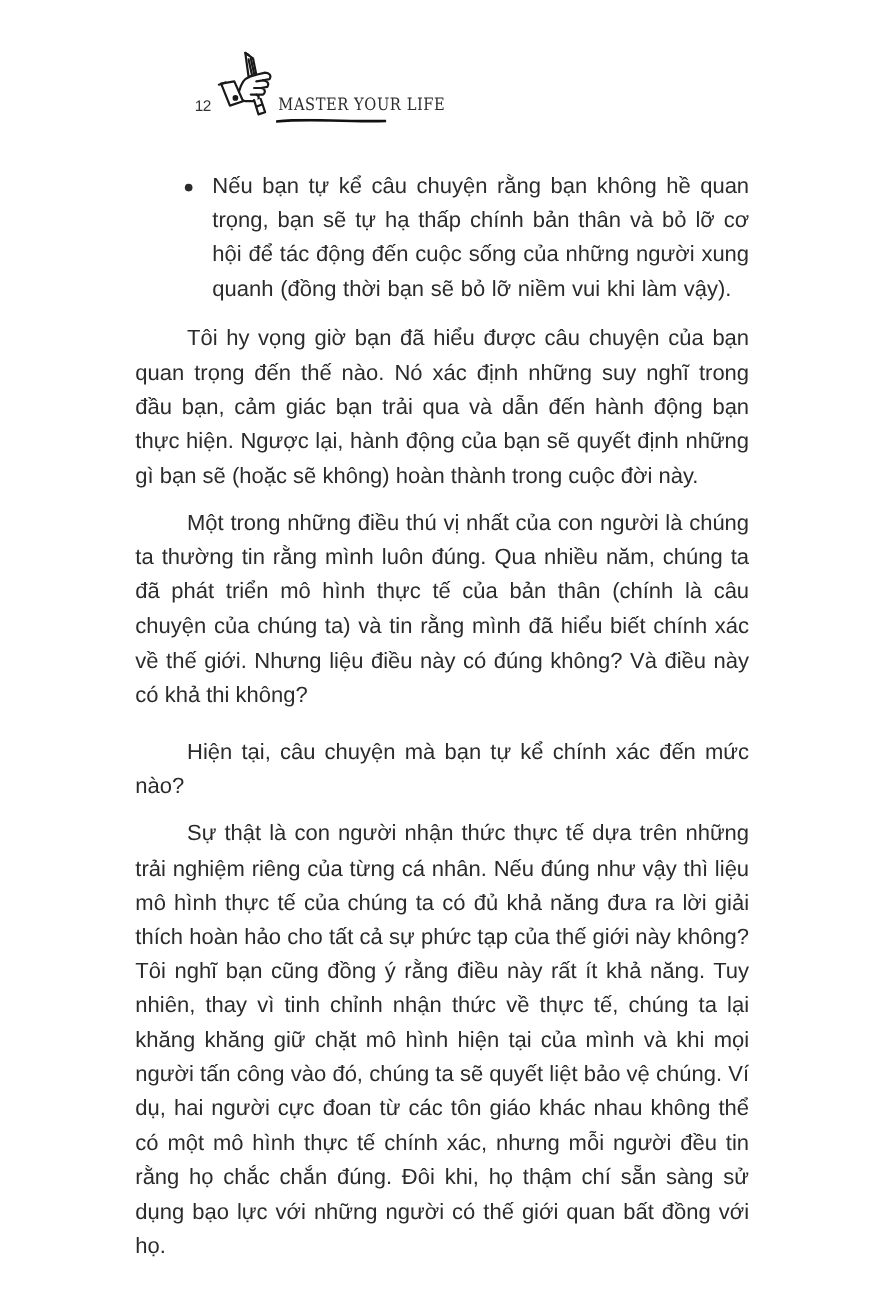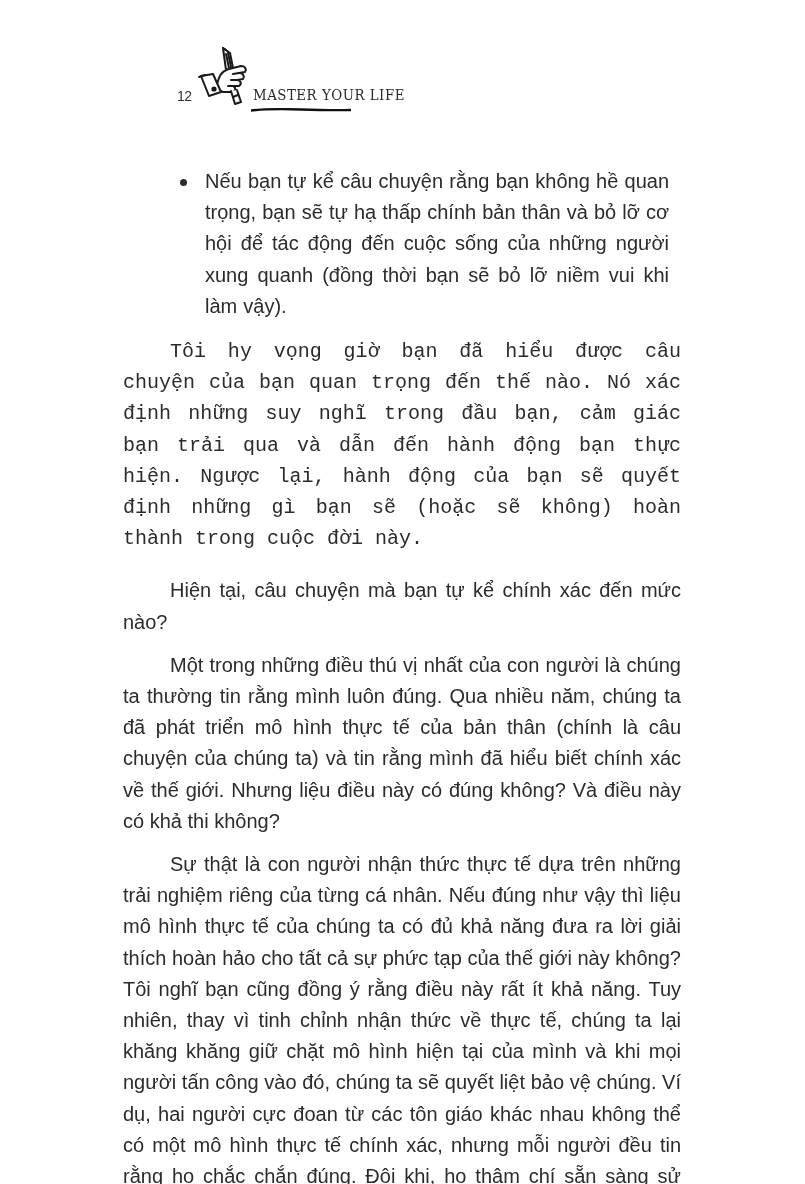--- a/index.html
+++ b/index.html
@@ -64,21 +64,21 @@
       position: absolute;
       left: 123px;
       top: 154px;
       width: 558px;
       font-family: "Liberation Sans", sans-serif;
       font-size: 20px;
       line-height: 31.2px;
       color: #2b2b2b;
     }
     .bullet-list {
-      margin: 12px;
+      margin: 0;
       padding: 0;
       list-style: none;
     }
     .bullet-item {
       position: relative;
       padding-left: 70px;
       text-align: justify;
       text-align-last: left;
       word-spacing: 0.5px;
     }
@@ -90,21 +90,21 @@
       height: 7px;
       border-radius: 50%;
       background: #2b2b2b;
     }
     p.para {
       margin: 12px 0 0 0;
       text-indent: 47px;
       text-align: justify;
       text-align-last: left;
     }
-    p.para.first-after-list { margin-top: 14px; font-family: Liberation Mono, monospace; }
+    p.para.first-after-list { margin-top: 14px; }
     h2.section-heading {
       margin: 41px 0 0 0;
       font-family: "Liberation Sans", sans-serif;
       font-weight: bold;
       font-size: 20.5px;
       line-height: 34px;
       color: #231f20;
       letter-spacing: 0.2px;
       text-align: justify;
       text-align-last: left;
@@ -147,16 +147,16 @@
   <ul class="bullet-list">
     <li class="bullet-item">
       <span class="bullet-dot"></span>
       <span>Nếu bạn tự kể câu chuyện rằng bạn không hề quan trọng, bạn sẽ tự hạ thấp chính bản thân và bỏ lỡ cơ hội để tác động đến cuộc sống của những người xung quanh (đồng thời bạn sẽ bỏ lỡ niềm vui khi làm vậy).</span>
     </li>
   </ul>
 
   <p class="para first-after-list">Tôi hy vọng giờ bạn đã hiểu được câu chuyện của bạn quan trọng đến thế nào. Nó xác định những suy nghĩ trong đầu bạn, cảm giác bạn trải qua và dẫn đến hành động bạn thực hiện. Ngược lại, hành động của bạn sẽ quyết định những gì bạn sẽ (hoặc sẽ không) hoàn thành trong cuộc đời này.</p>
 
 
+  <p class="para">Một trong những điều thú vị nhất của con người là chúng ta thường tin rằng mình luôn đúng. Qua nhiều năm, chúng ta đã phát triển mô hình thực tế của bản thân (chính là câu chuyện của chúng ta) và tin rằng mình đã hiểu biết chính xác về thế giới. Nhưng liệu điều này có đúng không? Và điều này có khả thi không?</p>
   <p class="para after-heading">Hiện tại, câu chuyện mà bạn tự kể chính xác đến mức nào?</p>
-  <p class="para">Một trong những điều thú vị nhất của con người là chúng ta thường tin rằng mình luôn đúng. Qua nhiều năm, chúng ta đã phát triển mô hình thực tế của bản thân (chính là câu chuyện của chúng ta) và tin rằng mình đã hiểu biết chính xác về thế giới. Nhưng liệu điều này có đúng không? Và điều này có khả thi không?</p>
   <p class="para">Sự thật là con người nhận thức thực tế dựa trên những trải nghiệm riêng của từng cá nhân. Nếu đúng như vậy thì liệu mô hình thực tế của chúng ta có đủ khả năng đưa ra lời giải thích hoàn hảo cho tất cả sự phức tạp của thế giới này không? Tôi nghĩ bạn cũng đồng ý rằng điều này rất ít khả năng. Tuy nhiên, thay vì tinh chỉnh nhận thức về thực tế, chúng ta lại khăng khăng giữ chặt mô hình hiện tại của mình và khi mọi người tấn công vào đó, chúng ta sẽ quyết liệt bảo vệ chúng. Ví dụ, hai người cực đoan từ các tôn giáo khác nhau không thể có một mô hình thực tế chính xác, nhưng mỗi người đều tin rằng họ chắc chắn đúng. Đôi khi, họ thậm chí sẵn sàng sử dụng bạo lực với những người có thế giới quan bất đồng với họ.</p>
 </div>
 
 </body></html>

